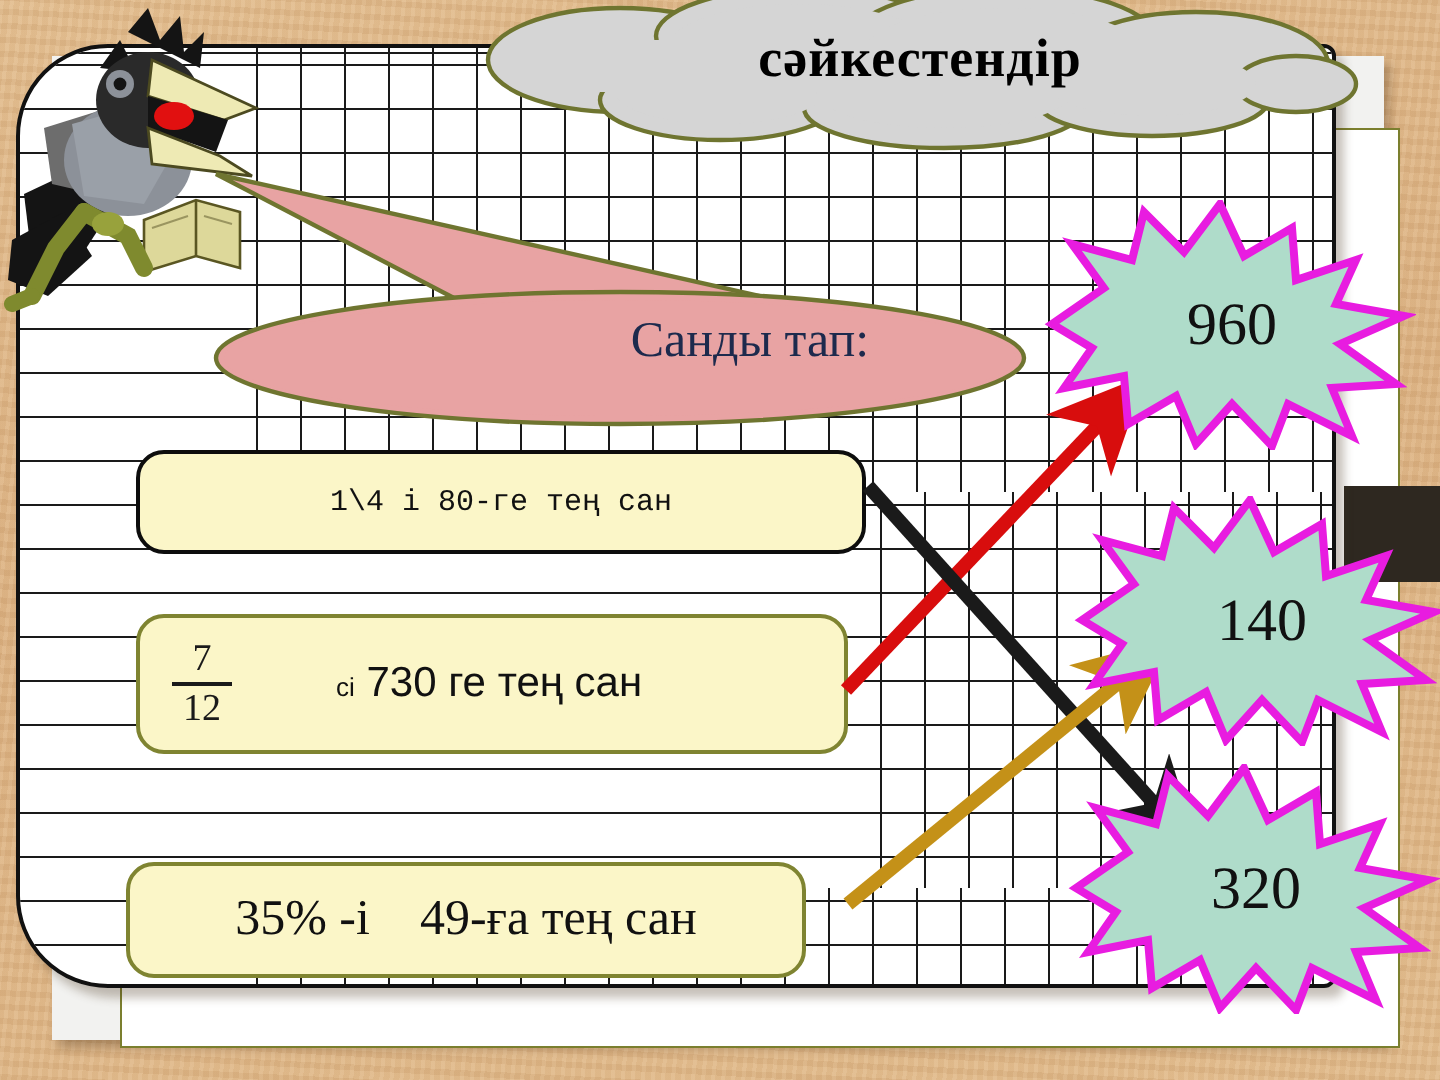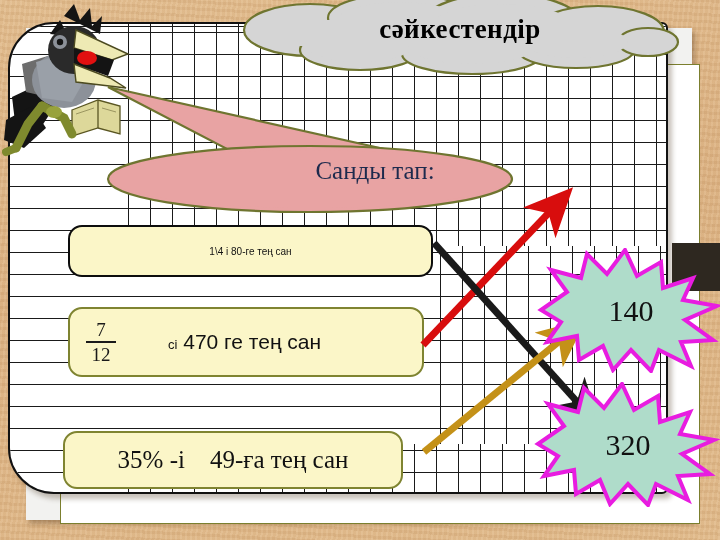--- a/index.html
+++ b/index.html
@@ -132,22 +132,22 @@
     display: flex;
     align-items: center;
     justify-content: center;
   }
   #qbox-1 {
     left: 68px; top: 225px; width: 365px; height: 52px;
     border: 2.4px solid #0d0d0d;
     border-radius: 14px;
   }
   #qbox-1 .qtext {
-    font-family: Liberation Sans, sans-serif;
-    font-size: 10px;
+    font-family: Liberation Mono, monospace;
+    font-size: 15px;
     color: #111111;
   }
   #qbox-2 {
     left: 68px; top: 307px; width: 356px; height: 70px;
     border: 2.4px solid #7f8431;
     border-radius: 14px;
     justify-content: flex-start;
     padding-left: 16px;
   }
   .frac {
@@ -293,21 +293,21 @@
   <div class="qbox" id="qbox-1">
     <span class="qtext">1\4 і 80-ге тең сан</span>
   </div>
 
   <div class="qbox" id="qbox-2">
     <span class="frac">
       <span class="num">7</span>
       <span class="bar"></span>
       <span class="den">12</span>
     </span>
-    <span class="qtext"><span class="small">сі</span> <span>470 ге тең сан</span></span>
+    <span class="qtext"><span class="small">сі</span> <span>730 ге тең сан</span></span>
   </div>
 
   <div class="qbox" id="qbox-3">
     <span class="qtext">35% -і    49-ға тең сан</span>
   </div>
 
   <svg class="arrows" width="720" height="540" viewBox="0 0 720 540">
     <defs>
       <marker id="mk-red" markerWidth="7" markerHeight="7" refX="4.5" refY="3.2" orient="auto">
         <path d="M0,0 L7,3.2 L0,6.4 L1.9,3.2 Z" fill="#d80d0d"></path>
@@ -320,20 +320,26 @@
       </marker>
     </defs>
 
     <line x1="423" y1="345" x2="561" y2="200" stroke="#d80d0d" stroke-width="7" marker-end="url(#mk-red)"></line>
 
     <line x1="434" y1="243" x2="589" y2="415" stroke="#1a1a1a" stroke-width="7" marker-end="url(#mk-black)"></line>
 
     <line x1="424" y1="452" x2="573" y2="330" stroke="#c49118" stroke-width="7" marker-end="url(#mk-gold)"></line>
   </svg>
 
+  <div class="star-wrap" id="star-960">
+    <svg width="190" height="125" viewBox="0 0 190 125">
+      <polygon points="8,62 34,44 18,22 48,30 54,6 74,26 92,2 104,28 128,14 130,40 160,30 150,52 184,58 152,72 180,92 148,94 158,118 126,102 118,123 98,102 80,122 70,98 46,112 44,88 14,94 28,74" fill="#afdcca" stroke="#e81ce0" stroke-width="4"></polygon>
+    </svg>
+    <div class="star-text">960</div>
+  </div>
 
   <div class="star-wrap" id="star-140">
     <svg width="190" height="125" viewBox="0 0 190 125">
       <polygon points="8,62 34,44 18,22 48,30 54,6 74,26 92,2 104,28 128,14 130,40 160,30 150,52 184,58 152,72 180,92 148,94 158,118 126,102 118,123 98,102 80,122 70,98 46,112 44,88 14,94 28,74" fill="#afdcca" stroke="#e81ce0" stroke-width="4"></polygon>
     </svg>
     <div class="star-text">140</div>
   </div>
 
   <div class="star-wrap" id="star-320">
     <svg width="190" height="125" viewBox="0 0 190 125">

